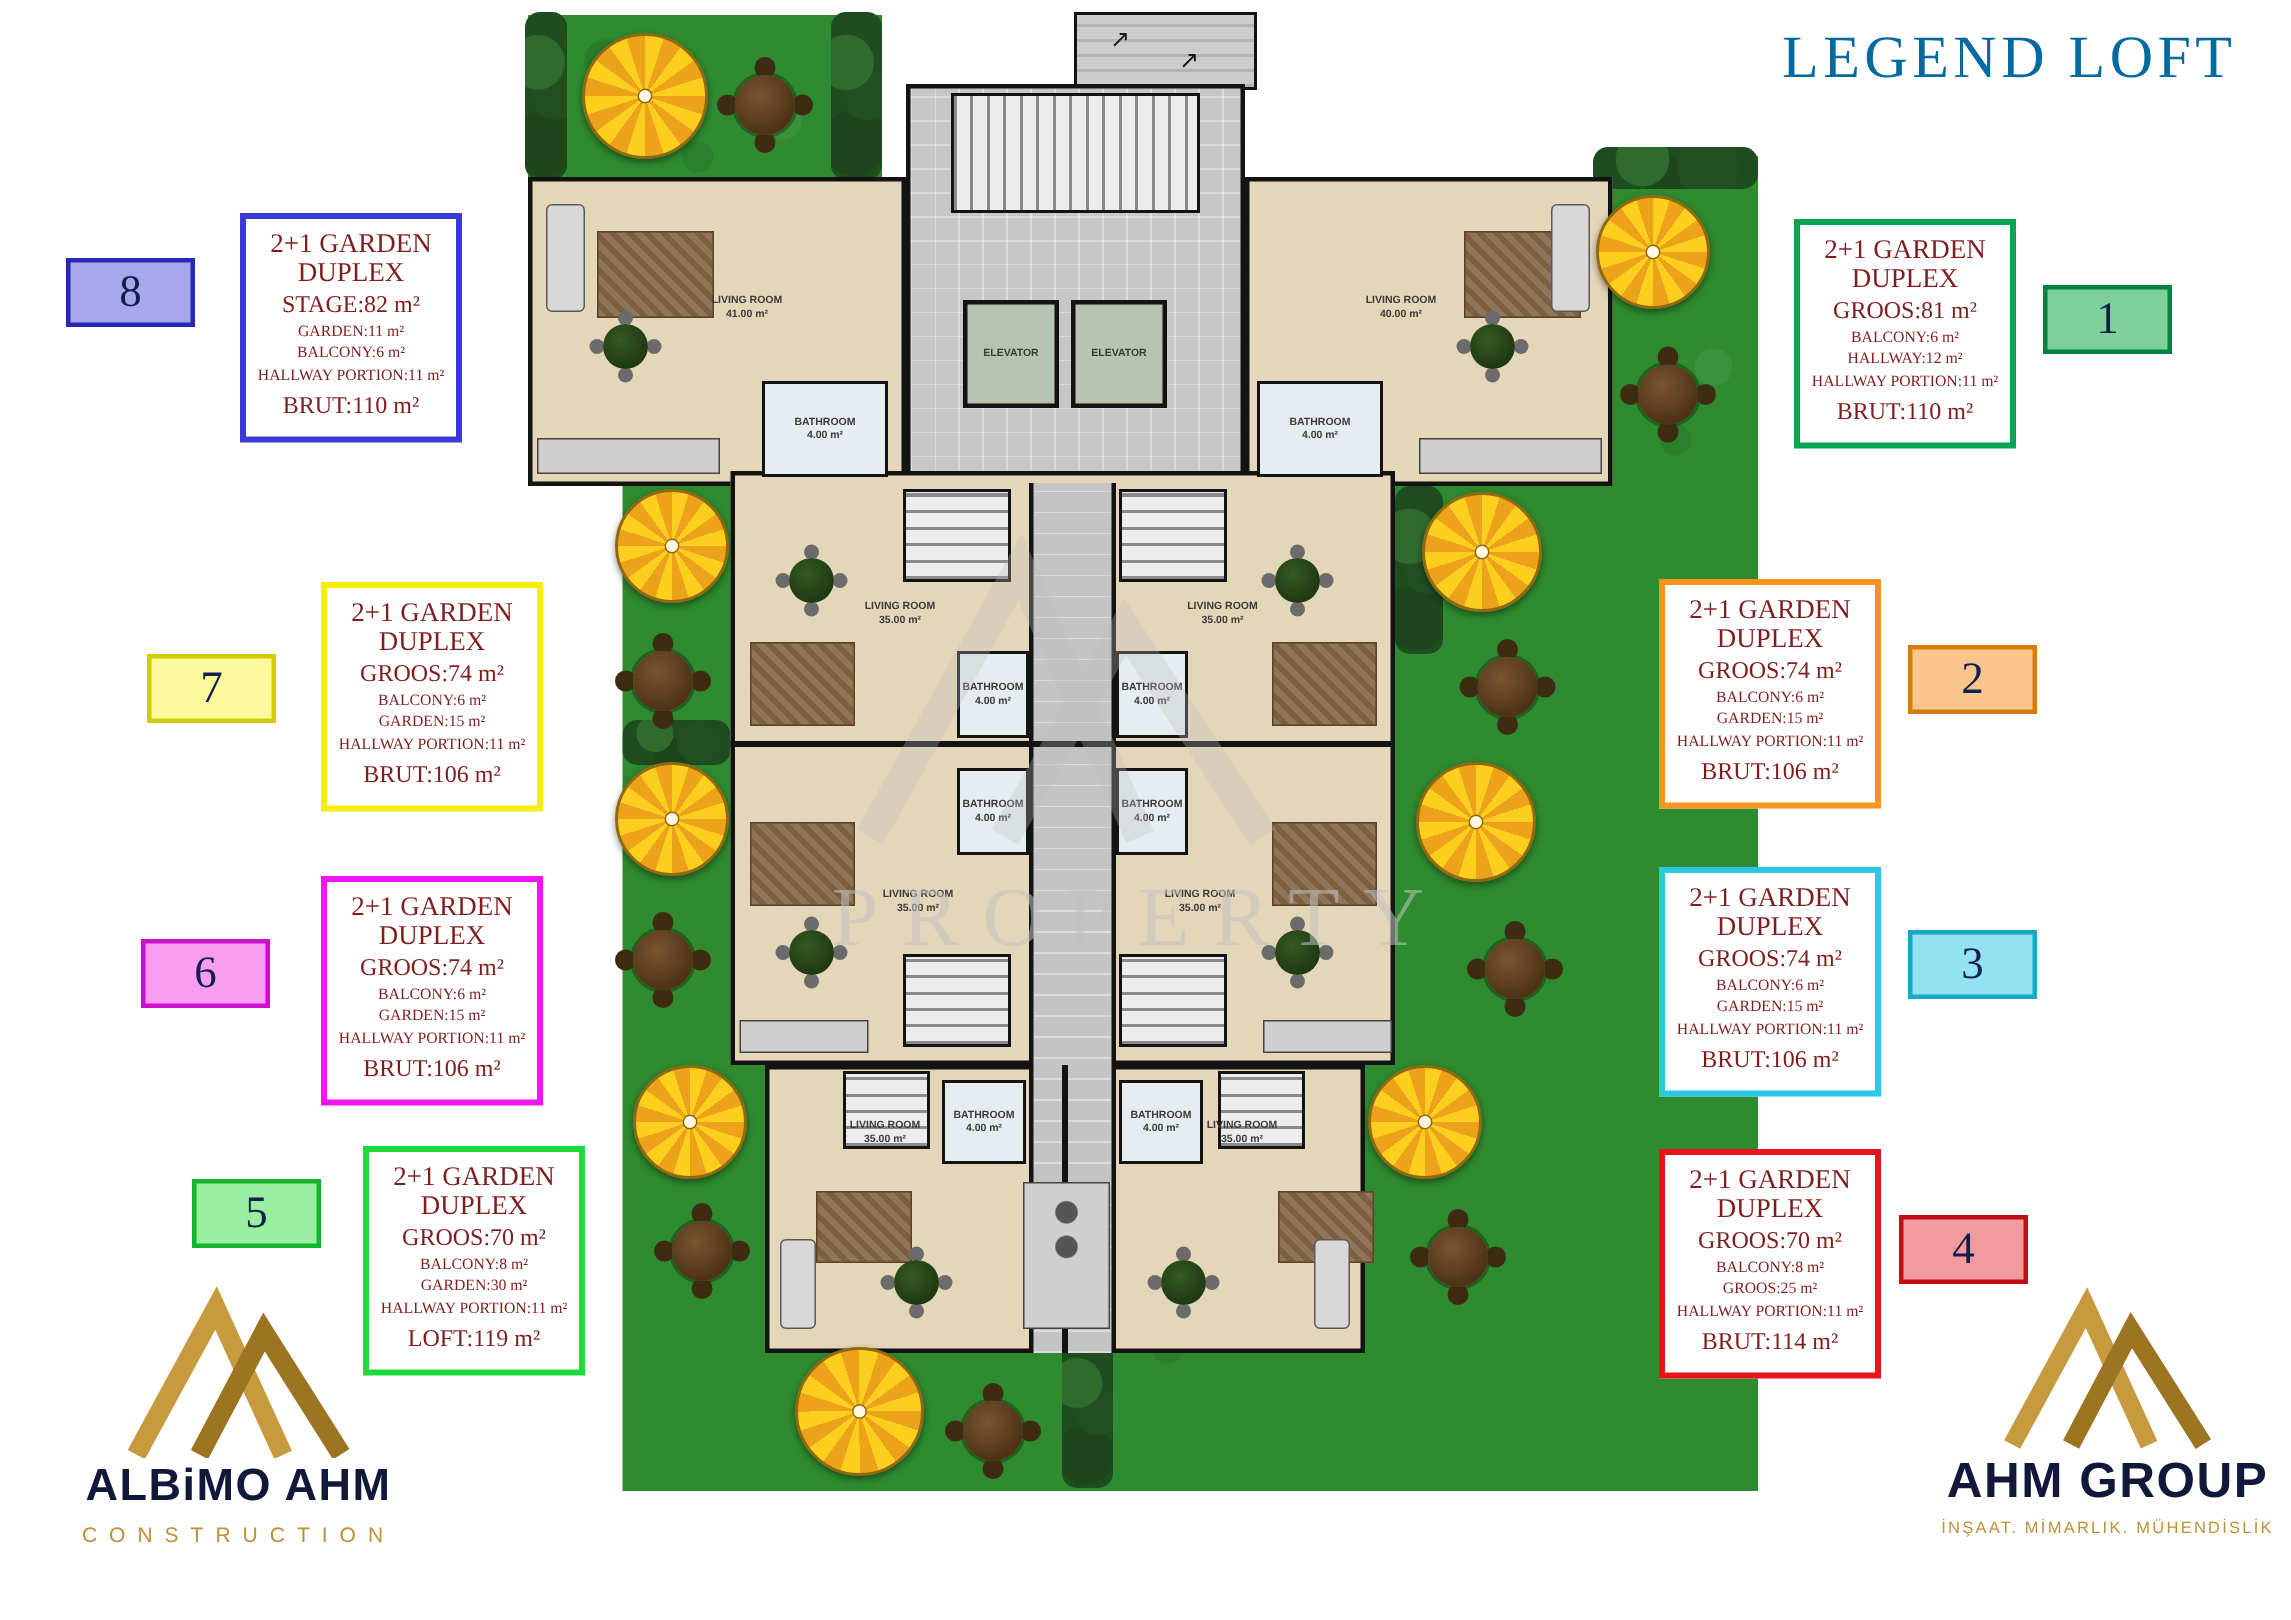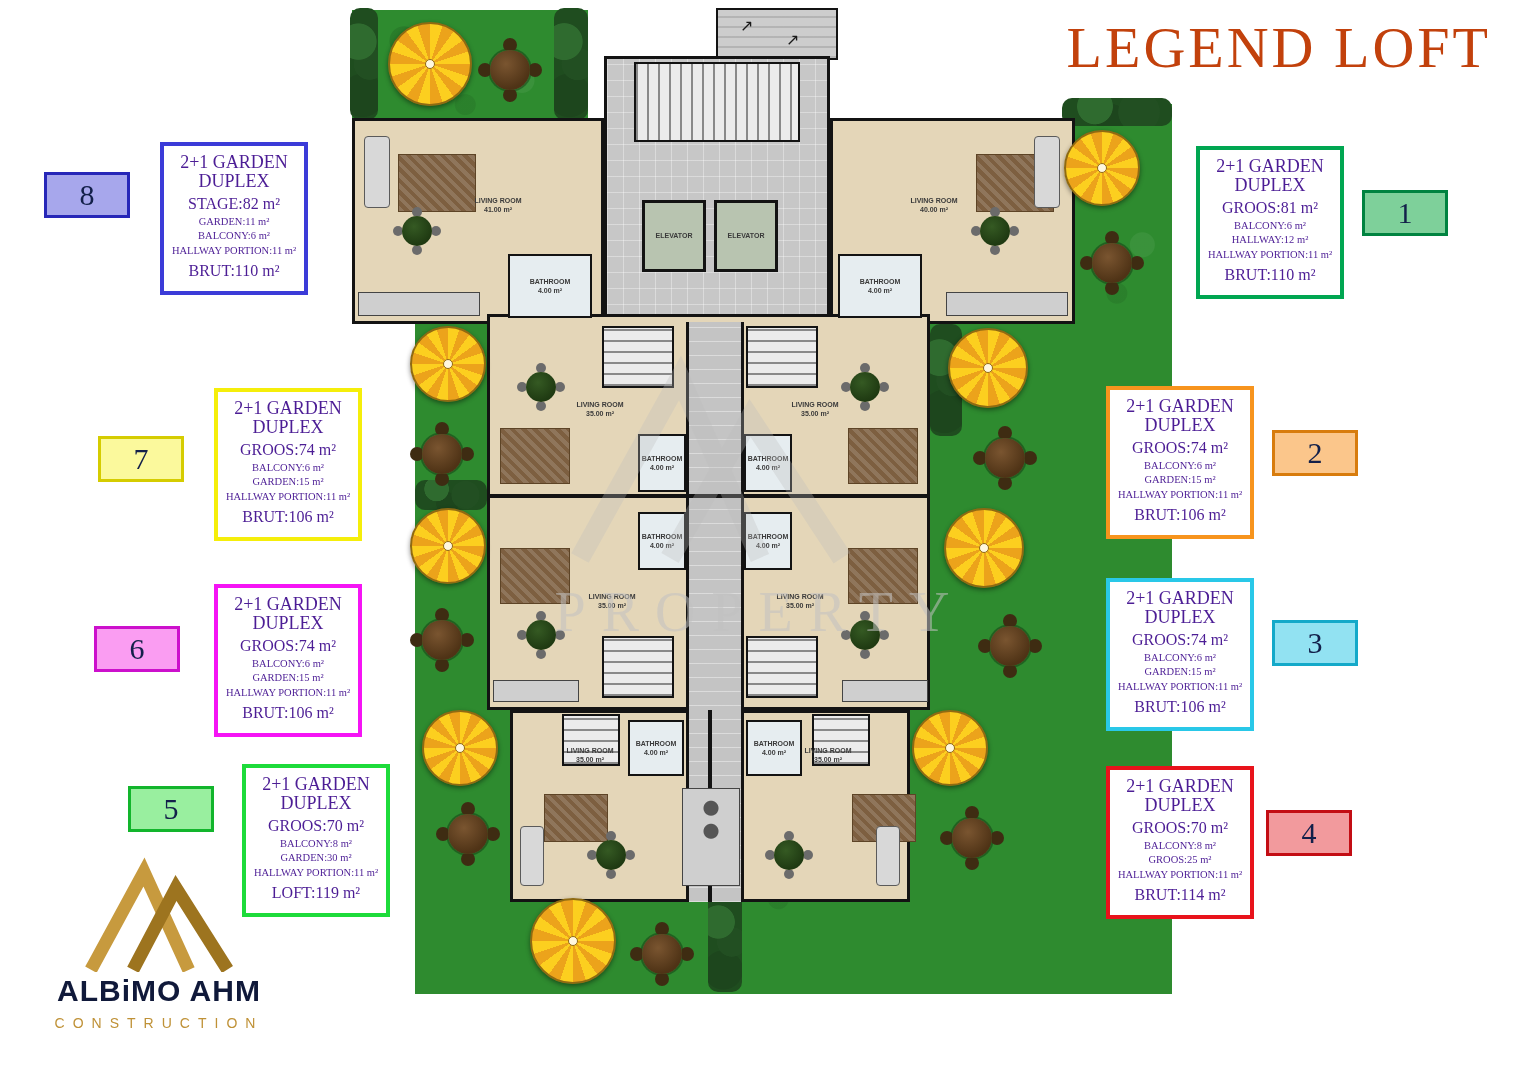--- a/index.html
+++ b/index.html
@@ -1,37 +1,37 @@
 <!DOCTYPE html>
 <html><head>
 <meta charset="utf-8">
 <style>
   html,body{margin:0;padding:0;background:#ffffff;}
   .canvas{position:relative;width:1527px;height:1080px;background:#ffffff;overflow:hidden;
           font-family:"Liberation Serif", serif;}
 
   
-  .main-title{position:absolute;right:36px;top:14px;font-size:58px;letter-spacing:3px;
-              color:#c2410c;font-family:"Liberation Serif", serif;}
+  .main-title{position:absolute;right:36px;top:14px;font-size:40px;letter-spacing:3px;
+              color:#0369a1;font-family:"Liberation Serif", serif;}
   .footer-caption{position:absolute;left:732px;top:1010px;transform:translateX(-50%);
               font-size:29px;letter-spacing:1.5px;color:#1a2547;white-space:nowrap;}
 
   
   .brand{position:absolute;text-align:center;font-family:"Liberation Sans", sans-serif;}
   .brand-left{left:14px;top:856px;width:290px;}
   .brand-right{left:1294px;top:856px;width:222px;}
   .brand-logo{display:block;margin:0 auto;}
   .brand-name{font-size:30px;font-weight:bold;color:#10193a;letter-spacing:1px;margin-top:2px;}
   .brand-sub{font-size:14px;color:#bf9136;letter-spacing:8px;margin-top:7px;}
   .brand-right .brand-name{font-size:33px;}
   .brand-right .brand-sub{font-size:11px;letter-spacing:1.5px;}
 
   
   .unit-card{position:absolute;width:148px;background:#fff;border:4px solid #000;text-align:center;
-             padding:7px 4px 9px;box-sizing:border-box;color:#4c1d95;}
+             padding:7px 4px 9px;box-sizing:border-box;color:#7f1d1d;}
   .uc-title{font-size:18px;line-height:1.08;}
   .uc-big{font-size:16px;line-height:1.3;margin-top:2px;}
   .uc-small{font-size:10.5px;line-height:1.4;}
   .unit-badge{position:absolute;width:86px;height:46px;border:3px solid #000;box-sizing:border-box;
              display:flex;align-items:center;justify-content:center;font-size:30px;color:#13204a;}
   .uc-1{border-color:#00a651}.ub-1{background:#7ed09a;border-color:#00834089;border-color:#008340}
   .uc-2{border-color:#f7941d}.ub-2{background:#fbc68b;border-color:#d87c0d}
   .uc-3{border-color:#29c8e8}.ub-3{background:#92e2f2;border-color:#14a9c9}
   .uc-4{border-color:#e8131b}.ub-4{background:#f29a9d;border-color:#c30d14}
   .uc-5{border-color:#1ddb3a}.ub-5{background:#99ef9f;border-color:#12b52c}
@@ -335,14 +335,24 @@
     <svg class="brand-logo" width="150" height="116" viewBox="0 0 150 116">
       <g fill="none" stroke-linecap="square">
         <path d="M10 108 L60 16 L102 108" stroke="#c79a3e" stroke-width="13"></path>
         <path d="M52 108 L92 32 L140 108" stroke="#9d741f" stroke-width="13"></path>
       </g>
     </svg>
     <div class="brand-name">ALBiMO AHM</div>
     <div class="brand-sub">CONSTRUCTION</div>
   </div>
 
+  <div class="brand brand-right">
+    <svg class="brand-logo" width="140" height="110" viewBox="0 0 150 116">
+      <g fill="none" stroke-linecap="square">
+        <path d="M10 108 L60 16 L102 108" stroke="#c79a3e" stroke-width="13"></path>
+        <path d="M52 108 L92 32 L140 108" stroke="#9d741f" stroke-width="13"></path>
+      </g>
+    </svg>
+    <div class="brand-name">AHM GROUP</div>
+    <div class="brand-sub">İNŞAAT.  MİMARLIK.  MÜHENDİSLİK</div>
+  </div>
 
 </div>
 
 </body></html>

